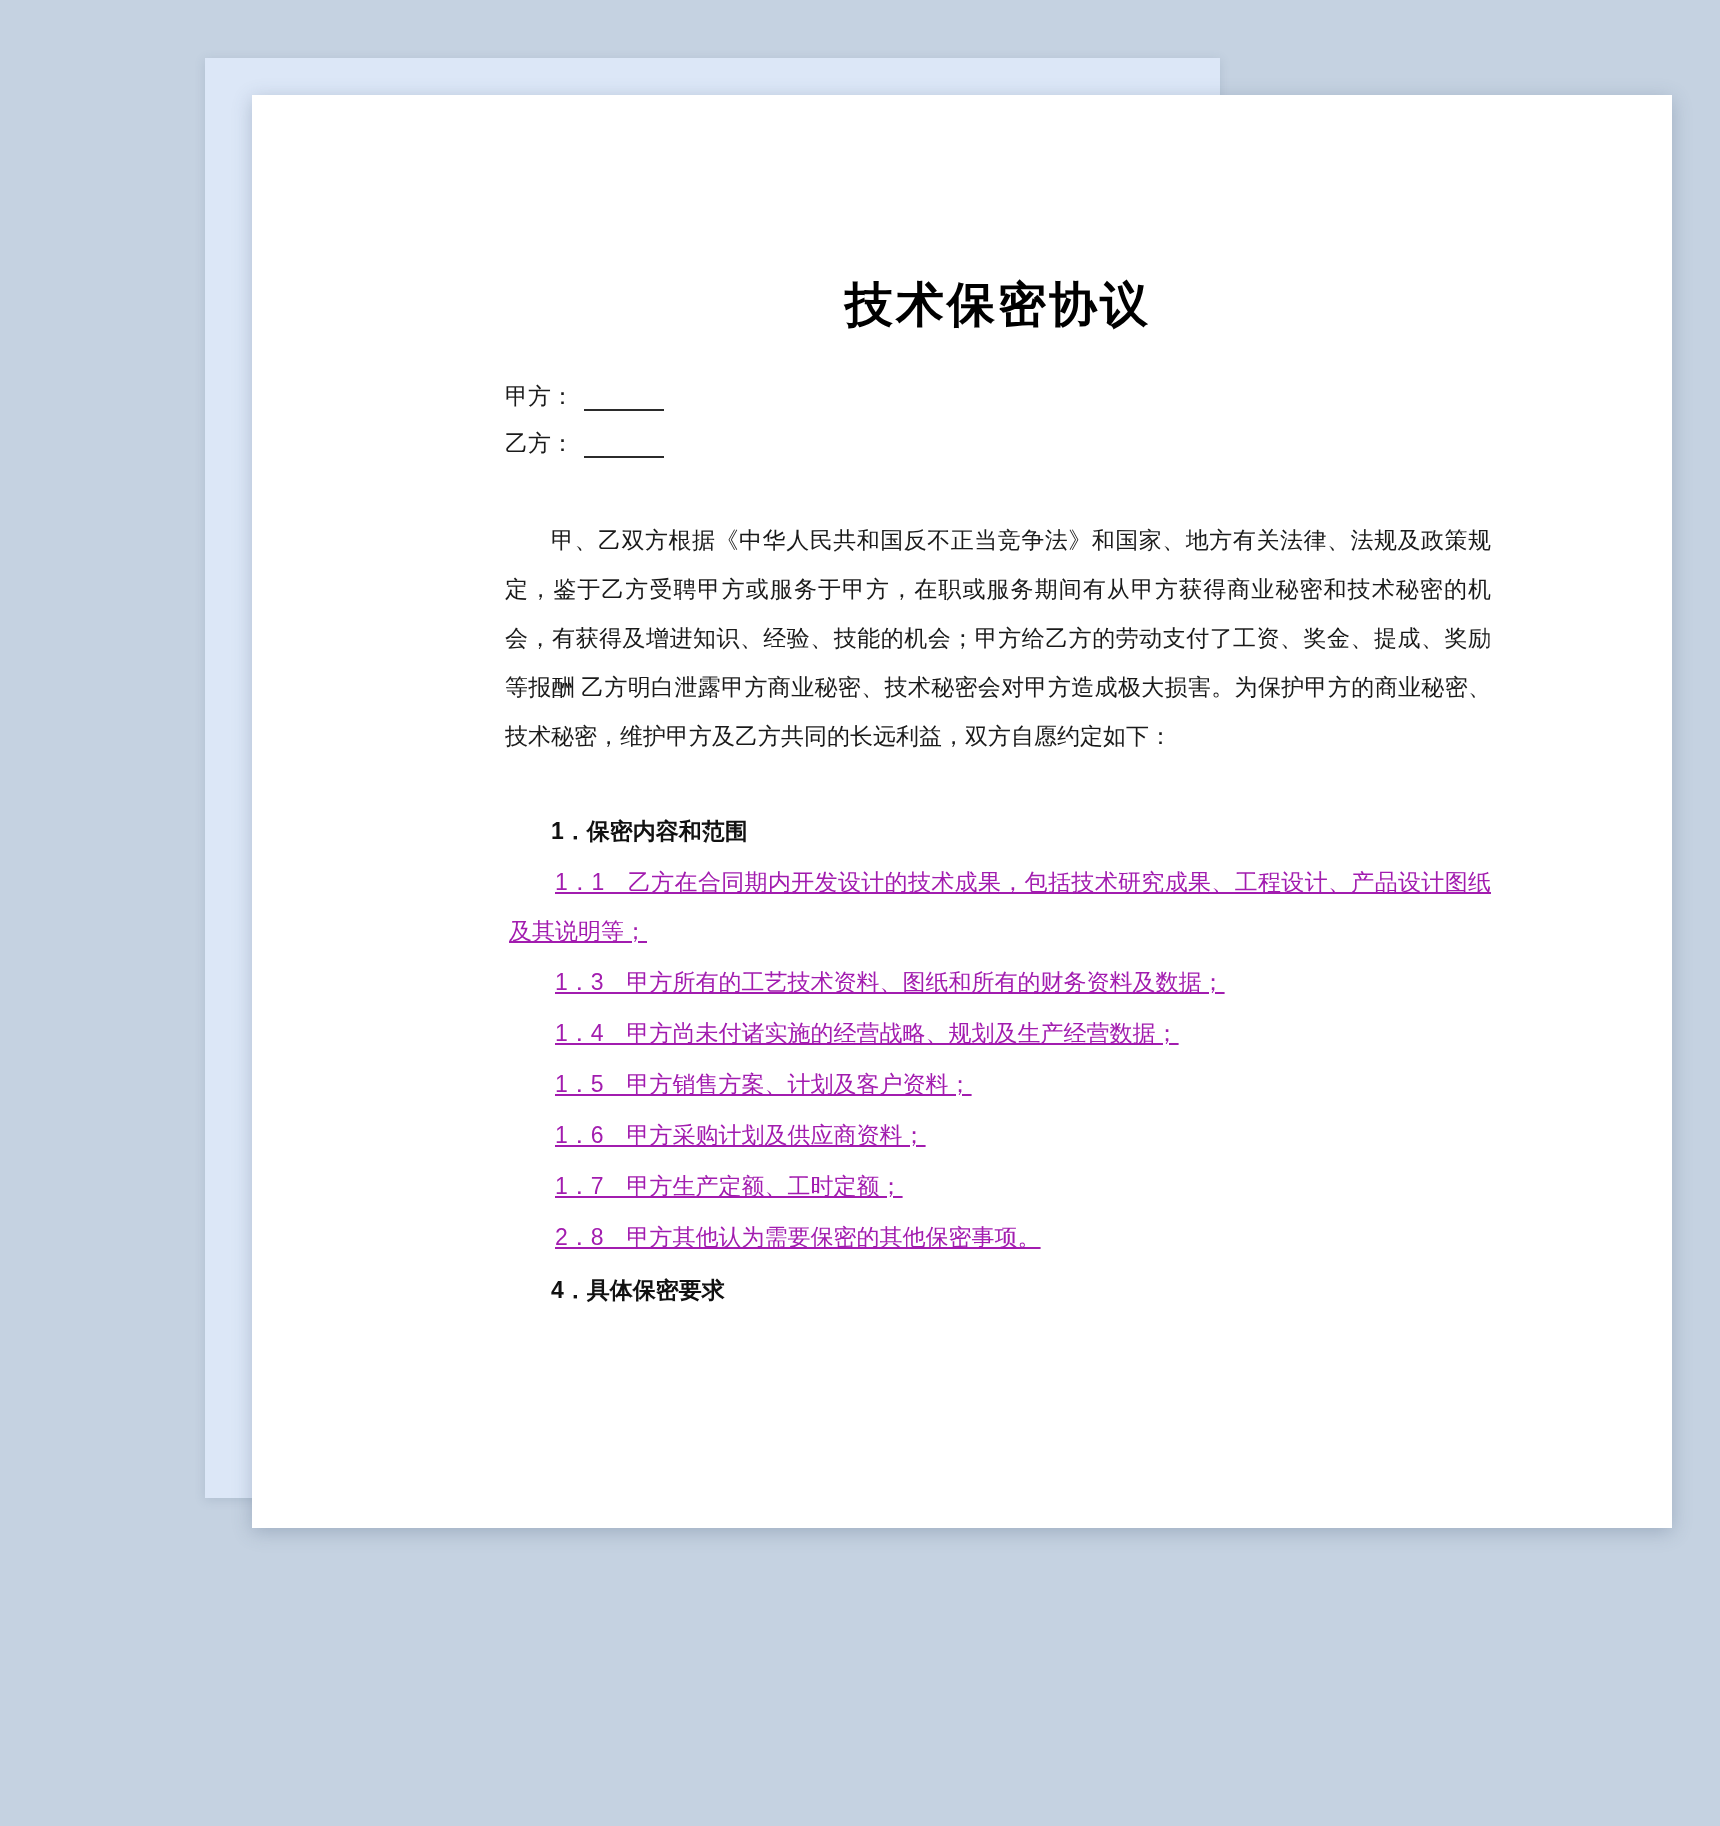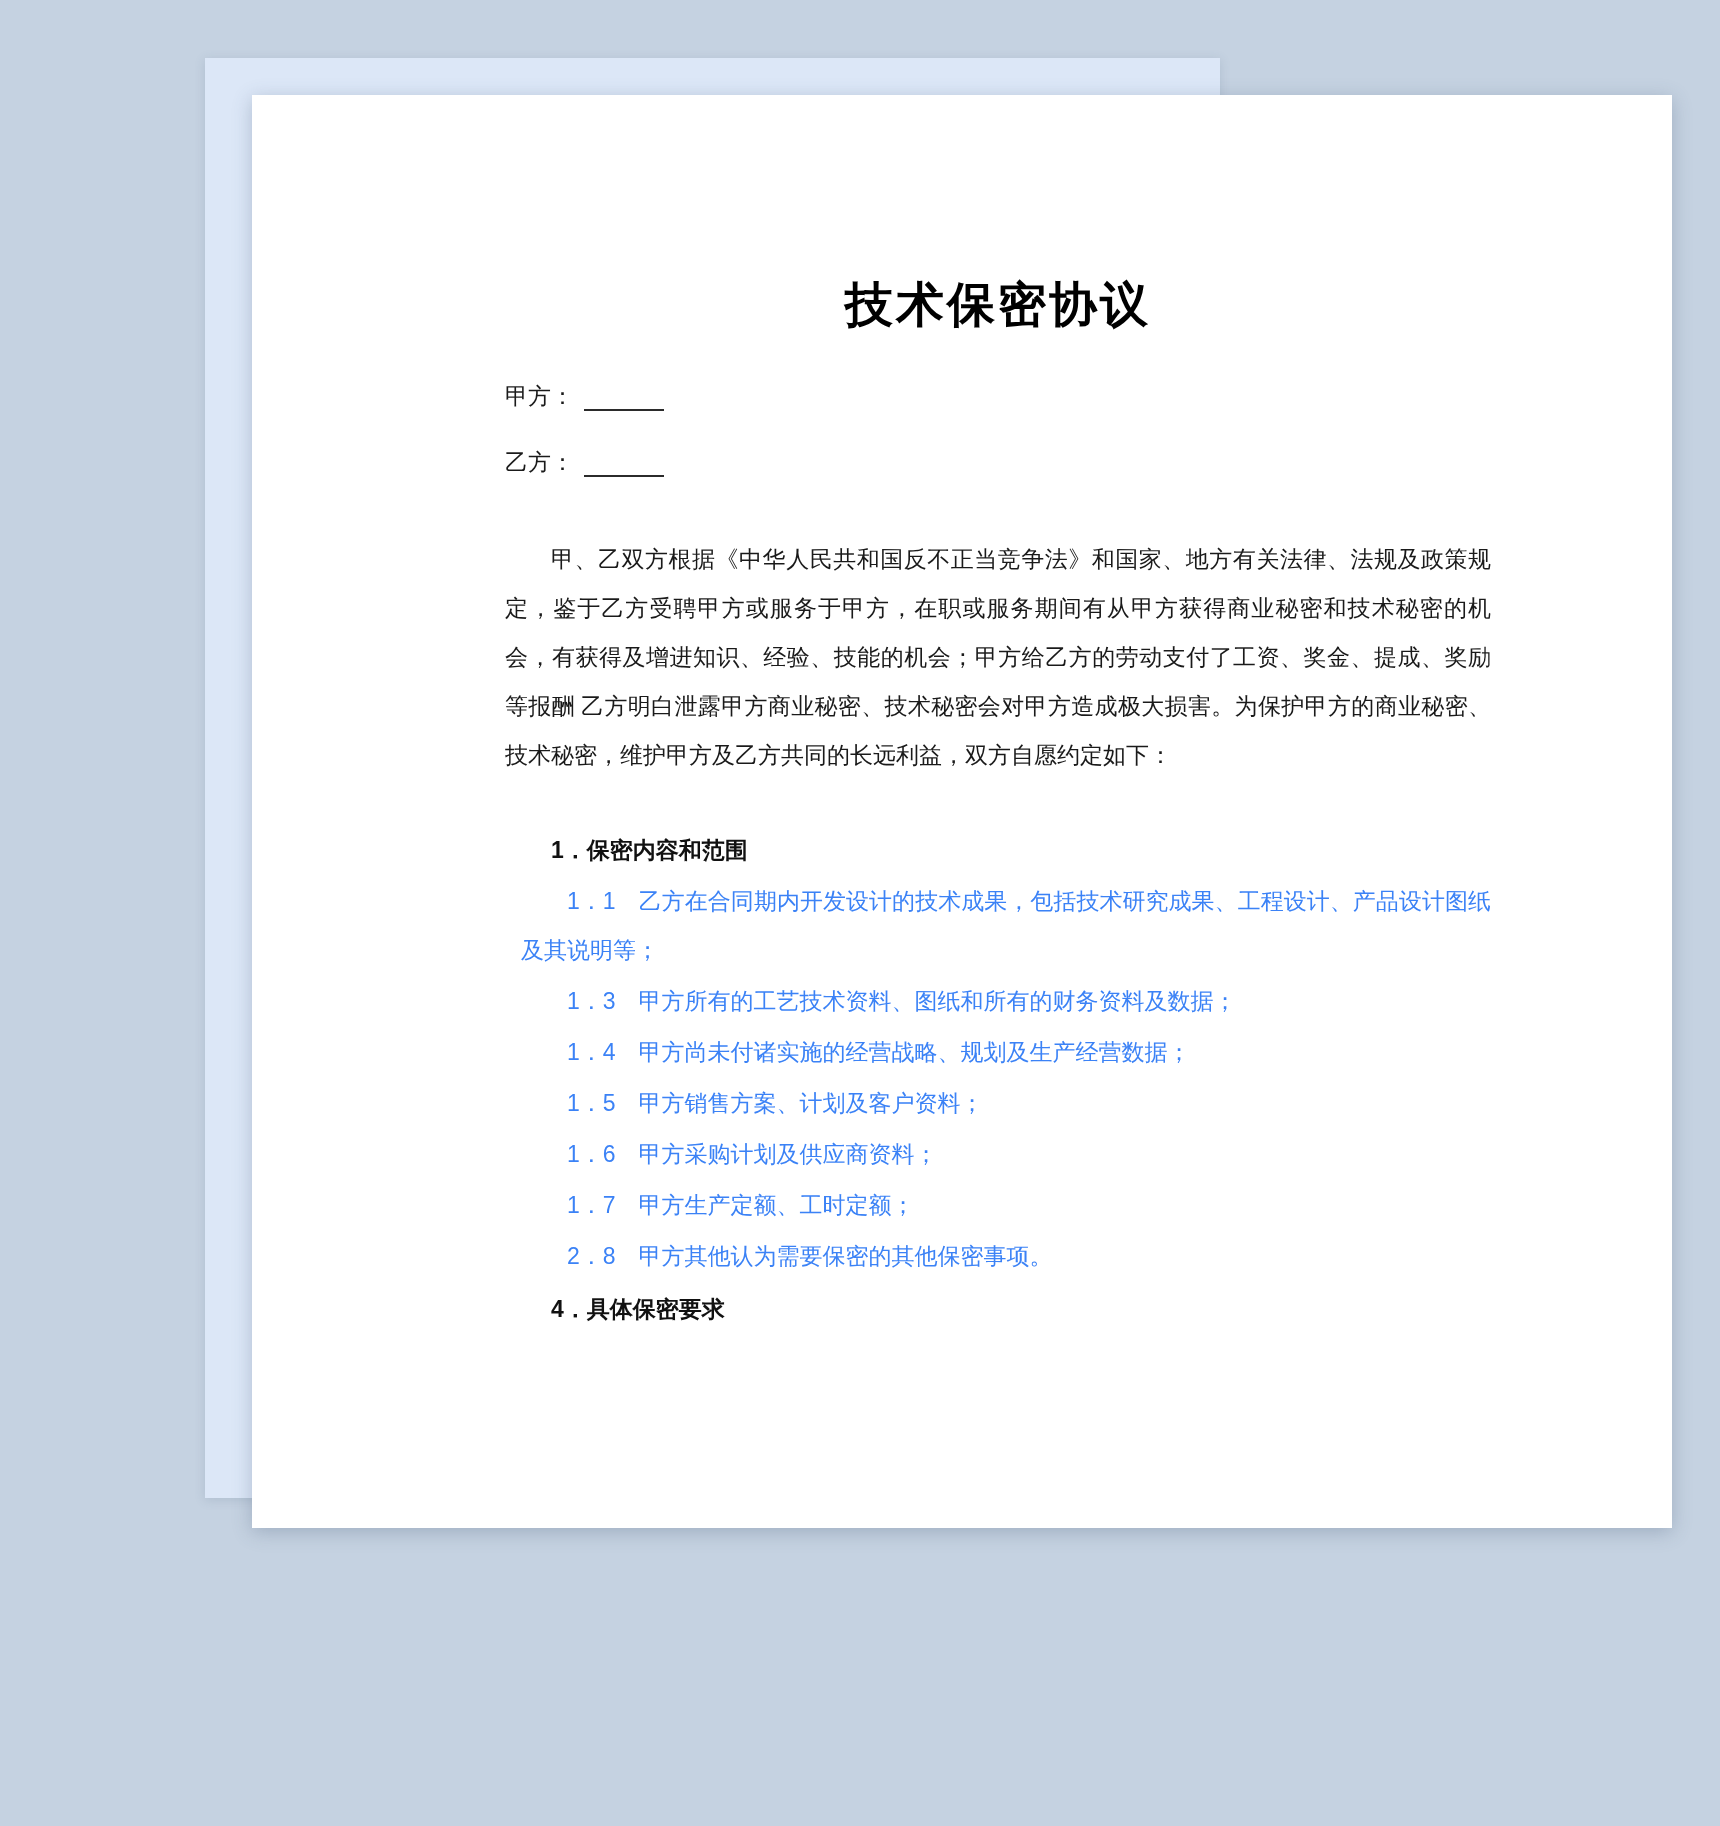--- a/index.html
+++ b/index.html
@@ -43,21 +43,21 @@
     line-height: 56px;
     font-weight: 700;
     letter-spacing: 3px;
     text-align: center;
     color: #000000;
   }
   .party-line {
     font-size: 23px;
     line-height: 30px;
     height: 30px;
-    margin-top: 36px;
+    margin-top: 17px;
   }
   .party-line.first {
     margin-top: 48px;
   }
   .blank-line {
     display: inline-block;
     width: 80px;
     height: 24px;
     margin-left: 10px;
     border-bottom: 2px solid #2b2b2b;
@@ -78,26 +78,27 @@
     font-size: 23px;
     line-height: 49px;
     font-weight: 700;
     color: #111111;
   }
   .sec-heading.second {
     margin-top: 4px;
     margin-bottom: 0;
   }
   .clause {
-    margin: 0 0 2px 16px;
+    margin: 0 0 2px 4px;
     font-size: 23px;
     line-height: 49px;
     text-indent: 46px;
     text-align: justify;
-    color: #3b82f6;
+    color: #a21caf;
+    text-decoration: underline;
   }
 </style>
 </head>
 <body>
 
 <div>
   <div class="back-sheet"></div>
 
   <div class="page">
     <div class="content">

